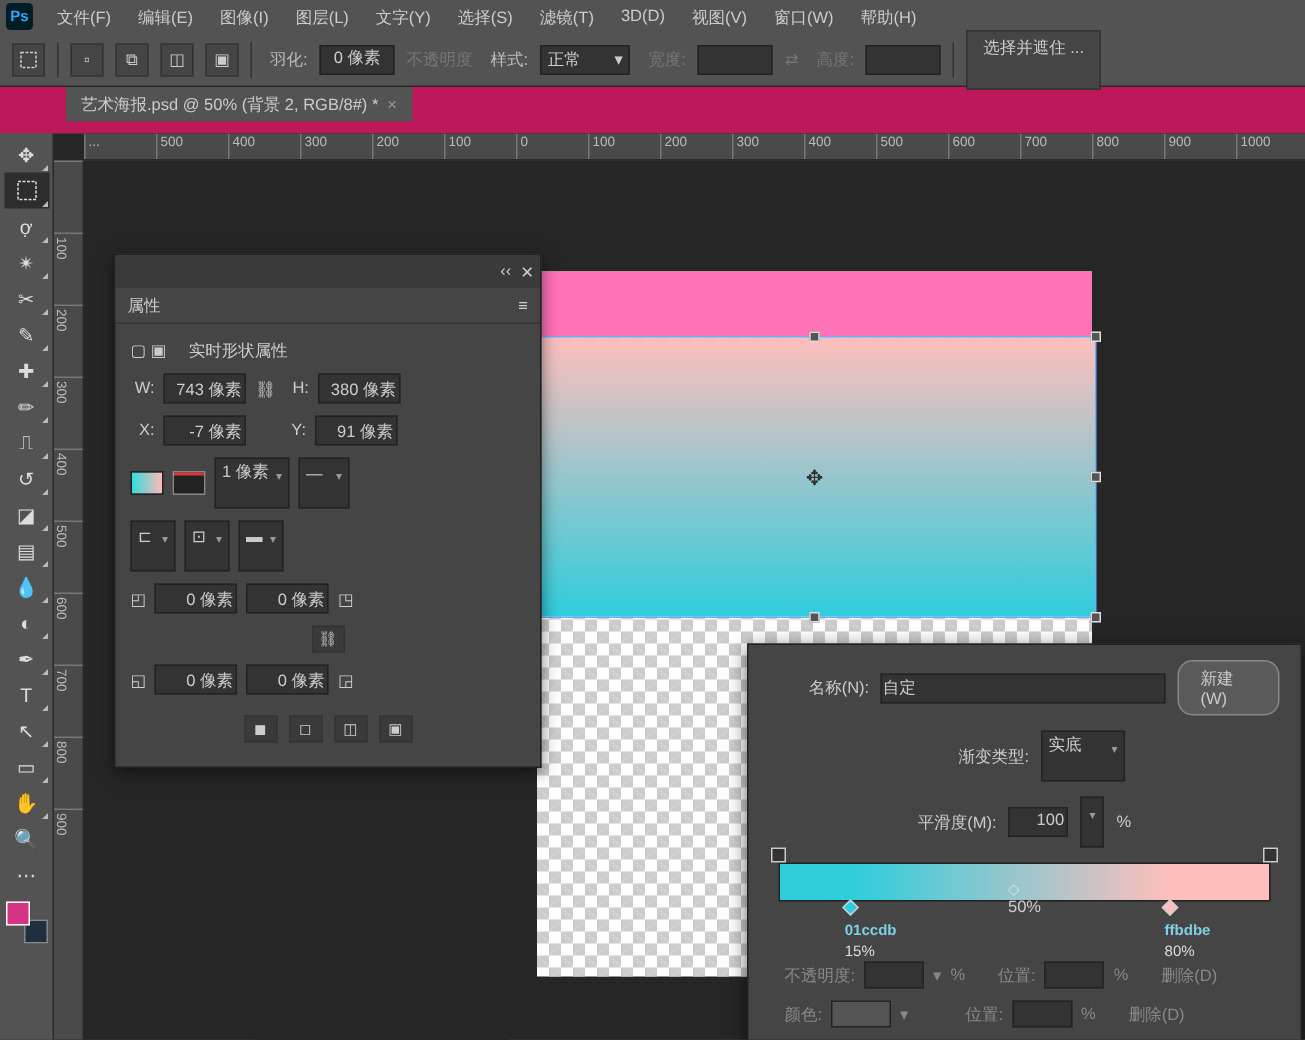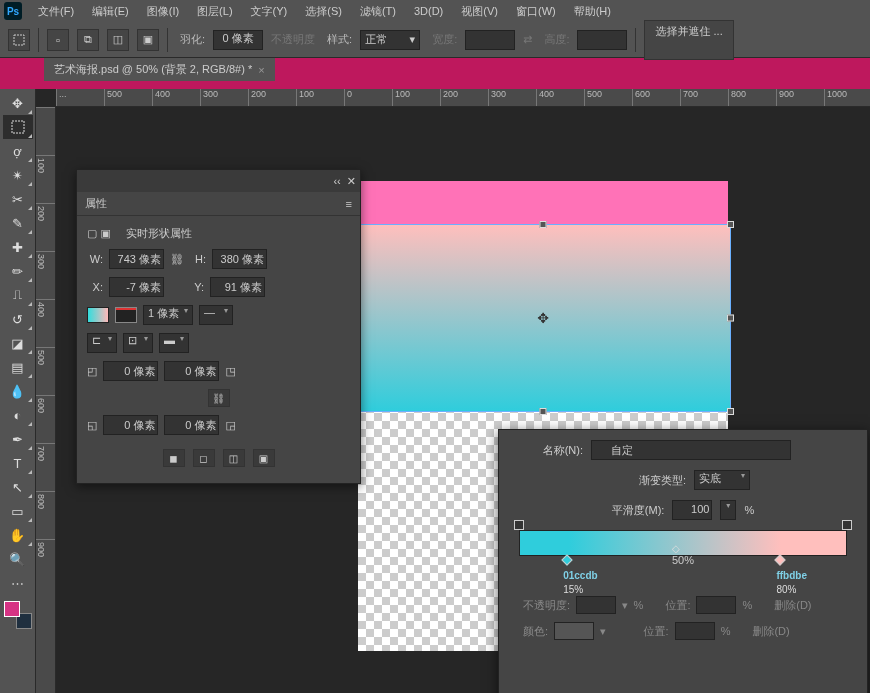--- a/index.html
+++ b/index.html
@@ -41,31 +41,31 @@
 .props-header{height:22px;display:flex;align-items:center;justify-content:flex-end;padding:0 4px;gap:6px;background:#3a3a3a;font-size:11px;color:#ccc}
 .props-header .x{cursor:pointer}
 .props-tab{padding:4px 8px;background:#454545;border-bottom:1px solid #333;display:flex;align-items:center;justify-content:space-between}
 .props-body{padding:10px;display:flex;flex-direction:column;gap:8px}
 .row{display:flex;align-items:center;gap:6px}
 .field{background:#333;border:1px solid #222;width:55px;height:20px;text-align:right;padding:2px}
 .lbl{color:#ccc;width:16px;text-align:right}
 .swatch-grad{width:22px;height:16px;background:linear-gradient(90deg,#3dd,#ffb9b9);border:1px solid #222}
 .swatch-stroke{width:22px;height:16px;background:#222;border:1px solid #888;position:relative}
 .swatch-stroke:before{content:"";position:absolute;inset:0;border-top:2px solid #d33}
-.mini-sel{background:#333;border:1px solid #222;width:50px;height:20px;display:flex;align-items:flex-start;justify-content:space-between;padding:0 4px;font-size:10px}
+.mini-sel{background:#333;border:1px solid #222;width:50px;height:20px;display:flex;align-items:flex-end;justify-content:space-between;padding:16px 4px;font-size:10px}
 .mini-sel .chev{font-size:8px;color:#999}
 .bordersec{padding:4px 0;text-align:center;color:#bbb}
 .link-icon{width:22px;height:18px;border:1px solid #333;display:flex;align-items:center;justify-content:center;font-size:10px;background:#3a3a3a}
 .align-row{display:flex;gap:8px;justify-content:center;padding:6px 0}
 .align-btn{width:22px;height:18px;border:1px solid #333;background:#3a3a3a;display:flex;align-items:center;justify-content:center;font-size:10px}
 
 .gradedit{position:absolute;left:462px;top:340px;right:2px;height:340px;background:#454545;border:1px solid #222;box-shadow:0 3px 12px rgba(0,0,0,.6);padding:10px 14px}
 .ge-row{display:flex;align-items:center;gap:8px;margin-bottom:10px}
 .ge-label{color:#ccc;text-align:right;width:70px}
-.ge-input{background:#333;border:1px solid #222;height:20px;width:200px;padding:2px 19px}
+.ge-input{background:#333;border:1px solid #222;height:20px;width:200px;padding:2px 0}
 .ge-btn{margin-left:auto;background:#5a5a5a;border:1px solid #888;padding:4px 14px;border-radius:10px}
 .grad-bar-wrap{position:relative;margin:10px 6px 40px}
 .grad-bar{height:26px;background:linear-gradient(90deg,#2fcddc 15%,#ffbfbd 80%);border:1px solid #222}
 .opstop{position:absolute;top:-10px;width:10px;height:10px;border:1px solid #ccc;background:#333;transform:translateX(-50%)}
 .colstop{position:absolute;bottom:-12px;width:10px;height:12px;transform:translateX(-50%);display:flex;flex-direction:column;}
 .colstop .dia{width:8px;height:8px;transform:rotate(45deg);border:1px solid #ccc}
 .cs-label{position:absolute;top:14px;white-space:nowrap;font-size:10px;color:#7fd0e6;font-weight:bold}
 .cs-pct{position:absolute;top:28px;font-size:10px;color:#ddd;white-space:nowrap}
 .midpt{position:absolute;bottom:-10px;transform:translateX(-50%);font-size:10px;color:#ddd}
 .stops-row{display:flex;align-items:center;gap:6px;margin-top:4px;color:#888;flex-wrap:wrap;padding-left:10px}
@@ -280,20 +280,21 @@
           <div class="align-btn">◫</div>
           <div class="align-btn">▣</div>
         </div>
       </div>
     </div>
 
     <div class="gradedit">
       <div class="ge-row">
         <span class="ge-label">名称(N):</span>
         <input class="ge-input" value="自定" style="">
+        <div class="ge-btn">新建(W)</div>
       </div>
       <div class="ge-row" style="justify-content:center">
         <span class="ge-label">渐变类型:</span>
         <div class="mini-sel" style="width:56px">
             <span>实底</span>
             <span class="chev">▾</span>
           </div>
       </div>
       <div class="ge-row" style="justify-content:center">
         <span class="ge-label" style="width:auto">平滑度(M):</span>

